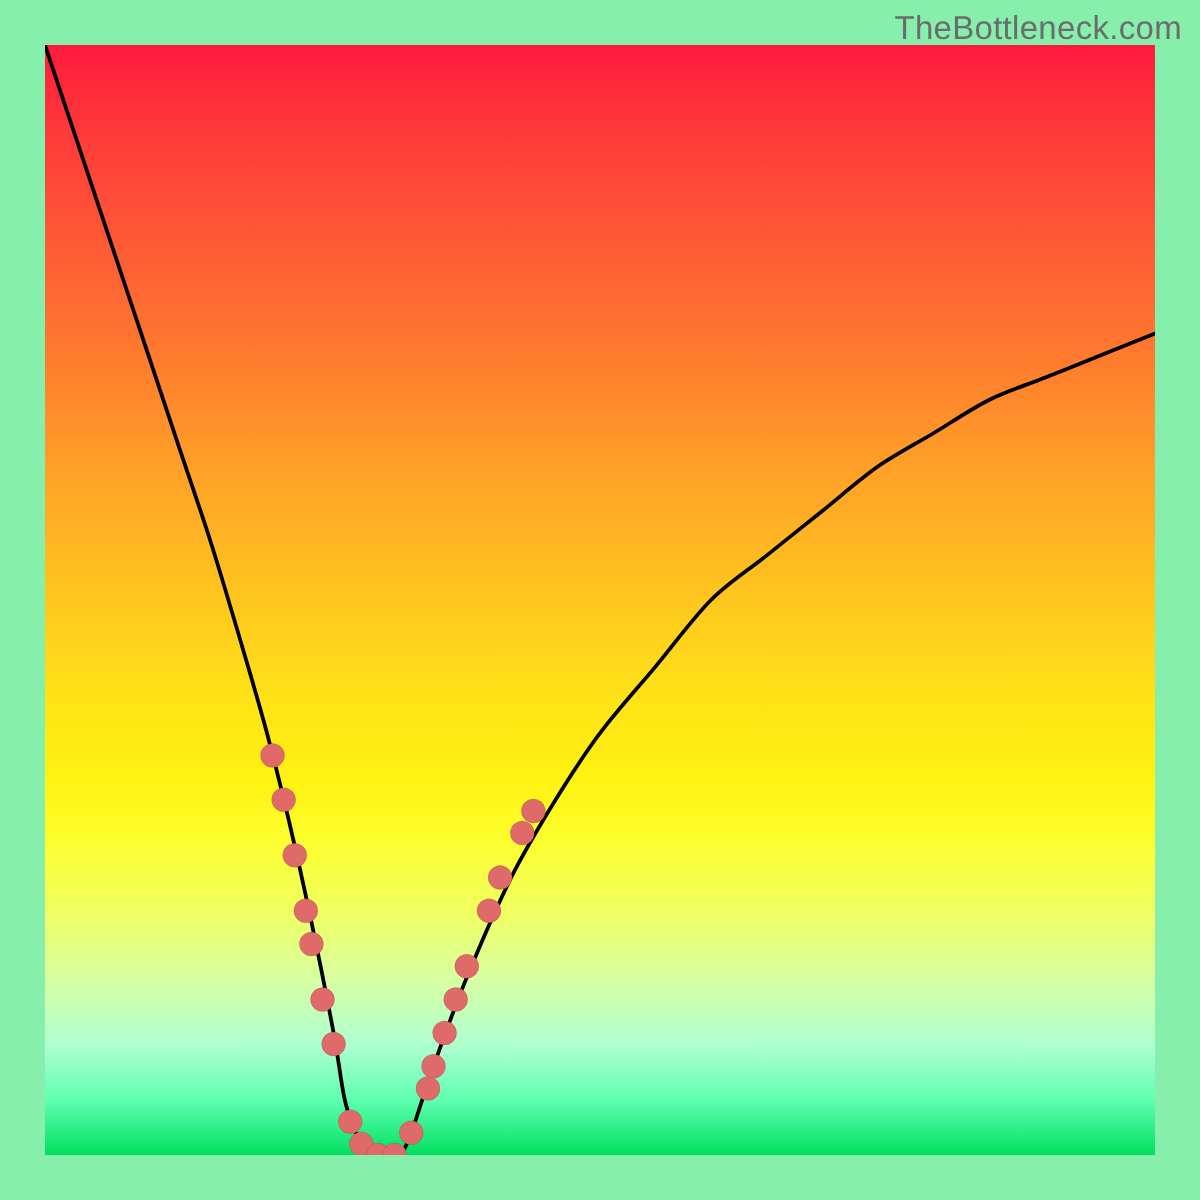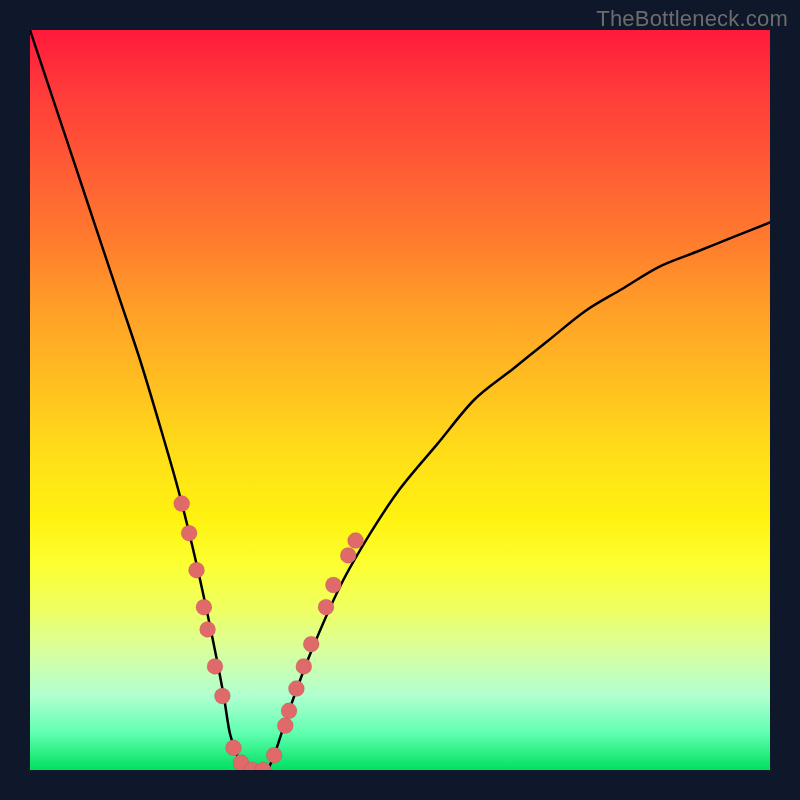--- a/index.html
+++ b/index.html
@@ -8,21 +8,21 @@
     width: 800px;
     height: 800px;
     background: #000;
     overflow: hidden;
     font-family: Arial, Helvetica, sans-serif;
   }
   .stage {
     position: absolute;
     left: 0; top: 0;
     width: 800px; height: 800px;
-    background: #0f172a;
+    background: #86efac;
   }
   .plot {
     position: absolute;
     left: 30px;
     top: 30px;
     width: 740px;
     height: 740px;
     overflow: hidden;
   }
   

